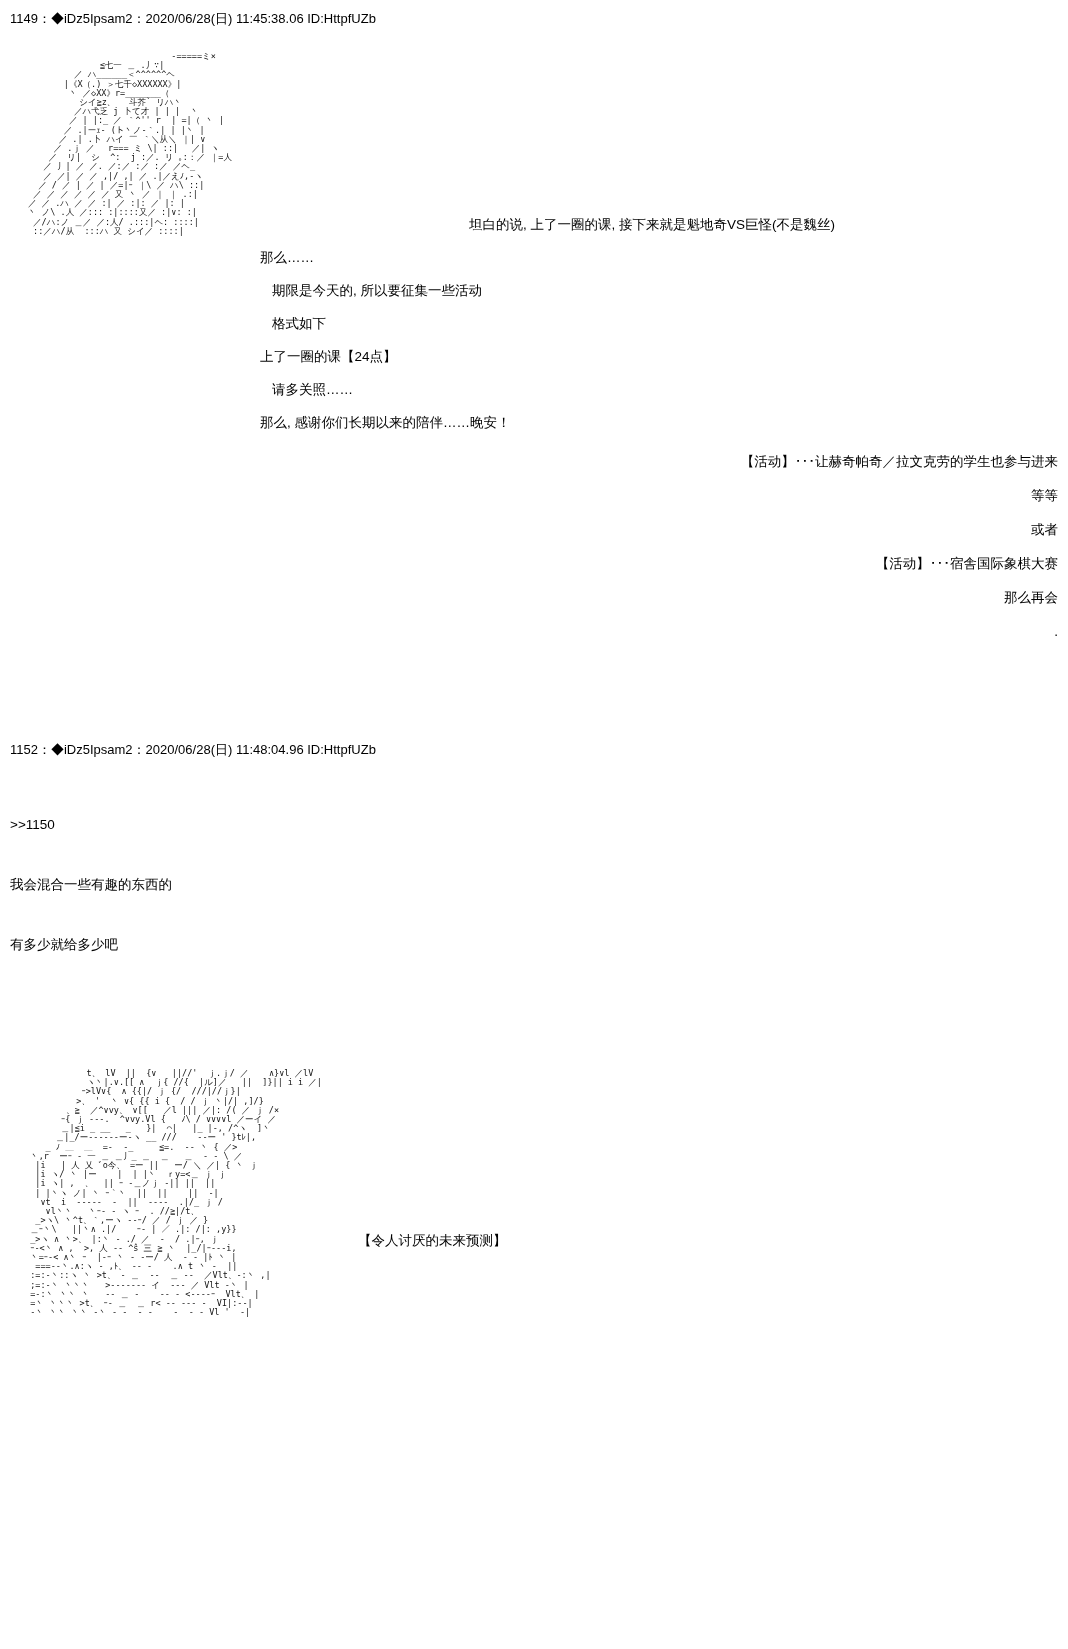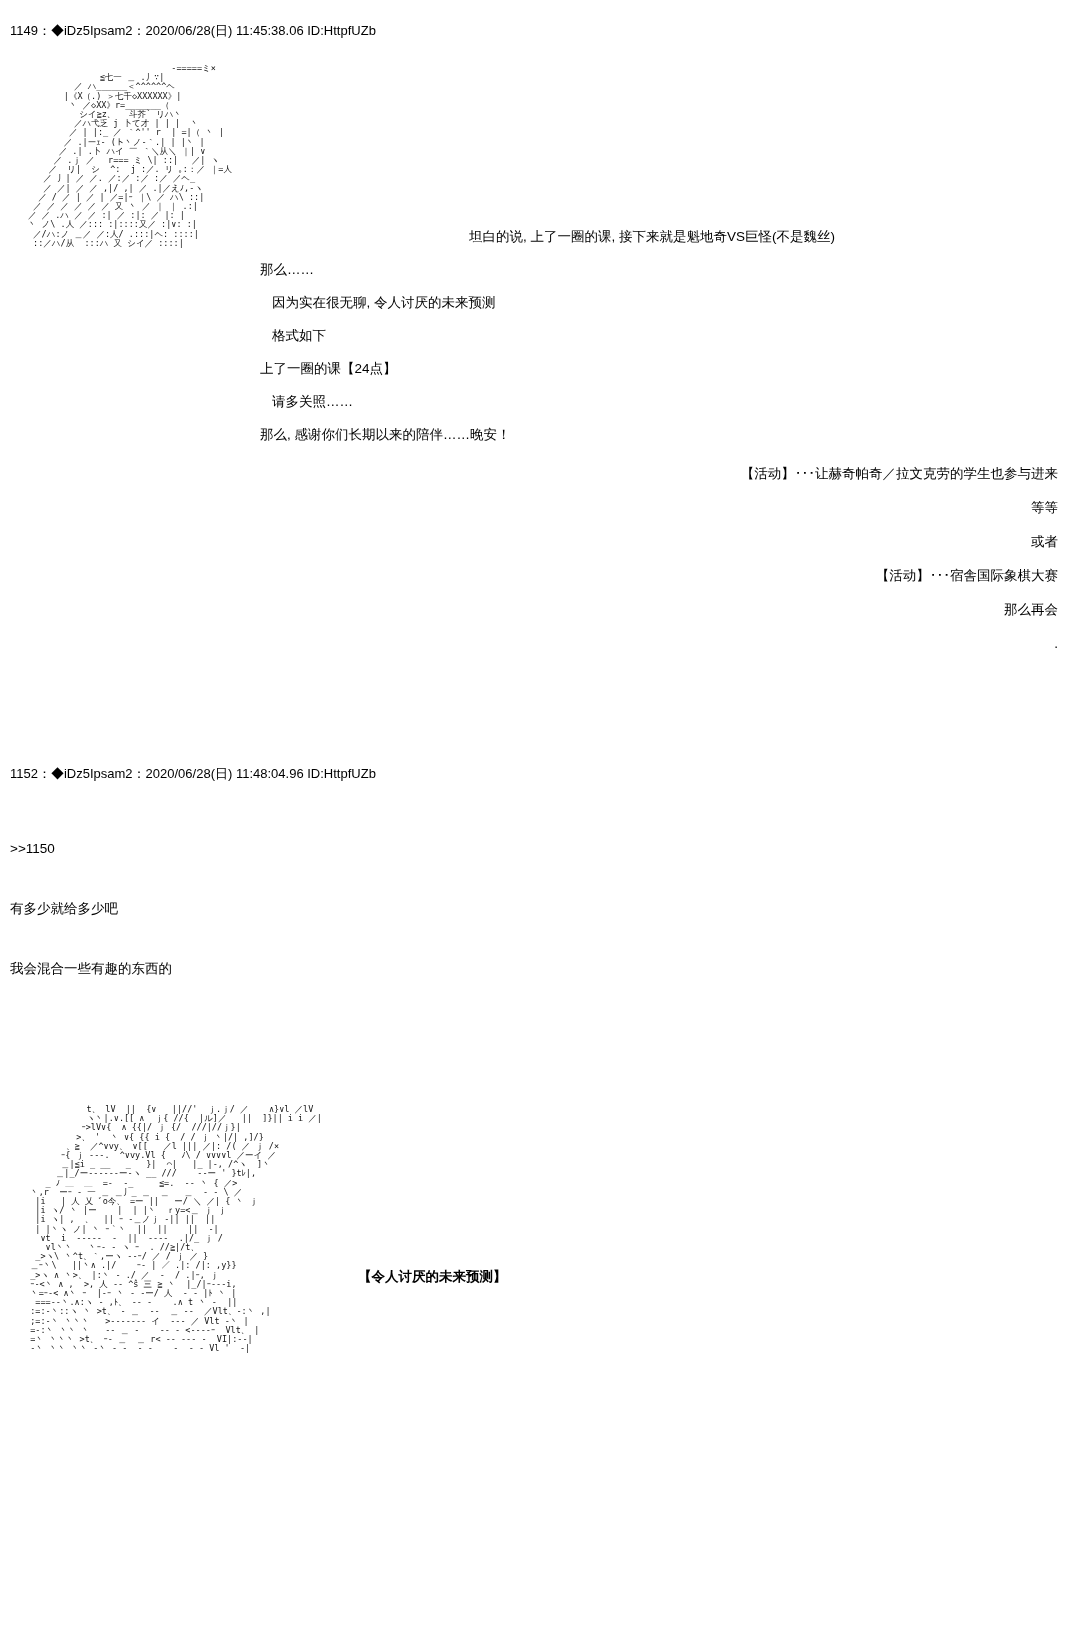--- a/index.html
+++ b/index.html
@@ -57,34 +57,33 @@
     padding-left: 14px;
     font-size: 13.5px;
     line-height: 33px;
   }
   .text-col-2 {
     flex: 1 1 auto;
     padding-top: 70px;
     padding-left: 10px;
     font-size: 13.5px;
     line-height: 30px;
-    font-weight: bold;
   }
   .line { white-space: pre; }
   .ind-1 { padding-left: 0px; text-align: center; }
   .ind-2 { padding-left: 14px; }
   .ind-3 { padding-left: 26px; }
   .below-block {
     font-size: 13.5px;
     line-height: 34px;
     margin-top: 6px;
   }
   .below-block .line { white-space: pre; text-align: right; }
   .post {
-    margin-top: 16px;
+    margin-top: 4px;
   }
   .gap-lg { height: 44px; }
   .gap-sm { height: 14px; }
   .body-text {
     font-size: 13.5px;
     line-height: 30px;
     white-space: pre-wrap;
   }
   .body-text-tight {
     font-size: 13.5px;
@@ -126,21 +125,21 @@
   ／ / ／ | ／ | ／=|ｰ ｜\ ／ ハ\ ::|
  ／ ／ ／ ／ ／ ／ 又 丶 ／ ｜ ｜ .:|
 ／ ／ .ハ ／ ／ :| ／ :|: ／ |: |
 丶 ノ\ .人 ／::: :|::::又／ :|∨: :|
  ／/ハ:ノ ＿／ ／:人/ .:::|ヘ: ::::|
  ::／ハ/从  :::ハ 又 シイ／ ::::|</pre>
       </div>
       <div class="text-col">
         <div class="line ind-1">坦白的说, 上了一圈的课, 接下来就是魁地奇VS巨怪(不是魏丝)</div>
         <div class="line ind-2">那么……</div>
-        <div class="line ind-3">因为实在很无聊, 令人讨厌的未来预测</div>
+        <div class="line ind-3">期限是今天的, 所以要征集一些活动</div>
         <div class="line ind-3">格式如下</div>
         <div class="line ind-2">上了一圈的课【24点】</div>
         <div class="line ind-3">请多关照……</div>
         <div class="line ind-2">那么, 感谢你们长期以来的陪伴……晚安！</div>
       </div>
     </div>
 
     <div class="below-block">
       <div class="line">【活动】･･･让赫奇帕奇／拉文克劳的学生也参与进来</div>
       <div class="line">等等</div>
@@ -154,22 +153,22 @@
   <div class="gap-lg"></div>
 
 
   <div class="gap-lg"></div>
 
   <div class="post">
     <div class="post-header">1152：◆iDz5Ipsam2：2020/06/28(日) 11:48:04.96 ID:HttpfUZb</div>
     <div class="gap-sm"></div>
     <div class="body-text-tight">
       <div class="line quote-ref">&gt;&gt;1150</div>
+      <div class="line">我会混合一些有趣的东西的</div>
       <div class="line">有多少就给多少吧</div>
-      <div class="line">我会混合一些有趣的东西的</div>
     </div>
   </div>
 
   <div class="gap-lg"></div>
 
   <div class="post">
 
     <div class="row">
       <div class="aa-col">
         <pre class="aa-block aa-2">             t、 lV  ||  {∨   ||//'  ｊ.ｊ/ ／    ∧}∨l ／lV

